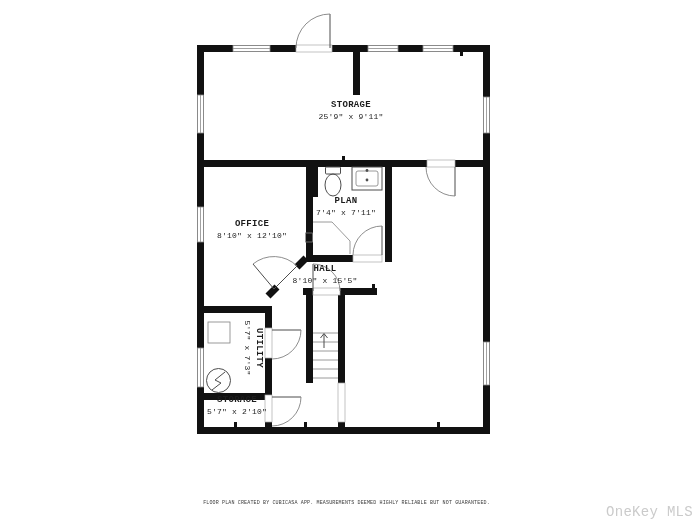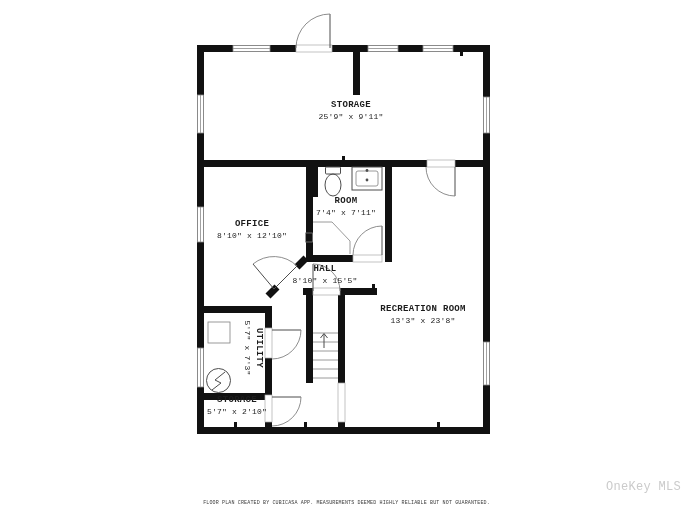--- a/index.html
+++ b/index.html
@@ -27,21 +27,21 @@
   .thin{stroke:var(--line);stroke-width:1;fill:none;}
   .thin-lt{stroke:var(--arc);stroke-width:0.8;fill:none;}
   .tick{fill:var(--wall);}
   .room-label{position:absolute;transform:translateX(-50%);text-align:center;
               color:var(--text);line-height:1.2;white-space:nowrap;}
   .room-label.vertical{transform:translate(-50%,-50%) rotate(90deg);}
   .room-name{font-size:9px;font-weight:700;letter-spacing:0.3px;}
   .room-dims{font-size:8px;font-weight:400;margin-top:1px;letter-spacing:0.2px;}
   .footer{position:absolute;left:0;right:0;top:500px;text-align:center;
           font-size:5px;letter-spacing:0.15px;color:var(--footer_text);}
-  .watermark{position:absolute;left:606px;top:480px;font-size:12px;
+  .watermark{position:absolute;left:606px;top:504px;font-size:14px;
              color:var(--watermark);letter-spacing:0.3px;}
 </style>
 </head>
 <body>
 
 <div class="stage">
 
   <svg class="plan-svg" width="693" height="520" viewBox="0 0 693 520">
 
     <g>
@@ -208,33 +208,29 @@
     <div class="room-name">STORAGE</div>
     <div class="room-dims">25'9" x 9'11"</div>
   </div>
 
   <div class="room-label" style="left:252px;top:219px;text-align:center;">
     <div class="room-name">OFFICE</div>
     <div class="room-dims">8'10" x 12'10"</div>
   </div>
 
   <div class="room-label" style="left:346px;top:196px;">
-    <div class="room-name">ROOM</div>
+    <div class="room-name">PLAN</div>
     <div class="room-dims">7'4" x 7'11"</div>
   </div>
 
   <div class="room-label" style="left:325px;top:264px;">
     <div class="room-name">HALL</div>
     <div class="room-dims">8'10" x 15'5"</div>
   </div>
 
-  <div class="room-label" style="left:423px;top:304px;">
-    <div class="room-name">RECREATION ROOM</div>
-    <div class="room-dims">13'3" x 23'8"</div>
-  </div>
 
   <div class="room-label vertical" style="left:253px;top:348px;">
     <div class="room-name">UTILITY</div>
     <div class="room-dims">5'7" x 7'3"</div>
   </div>
 
   <div class="room-label" style="left:237px;top:395px;">
     <div class="room-name">STORAGE</div>
     <div class="room-dims">5'7" x 2'10"</div>
   </div>

